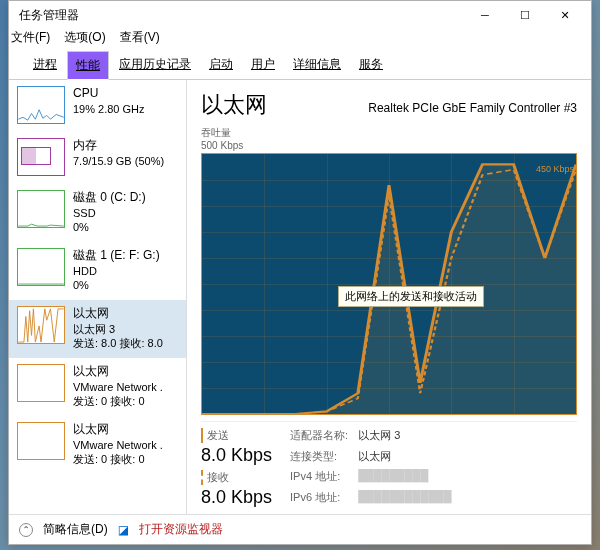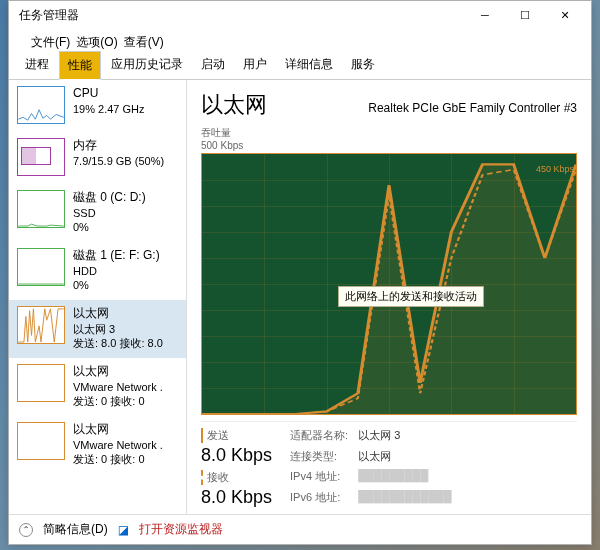--- a/index.html
+++ b/index.html
@@ -2,43 +2,43 @@
 <html><head>
 <meta charset="utf-8">
 <style>
   * { box-sizing: border-box; margin: 0; padding: 0; font-family: "Microsoft YaHei", "Segoe UI", sans-serif; }
   body { background: linear-gradient(135deg,#4a7ba6,#6b8fa8,#8a7f6f); width:600px; height:550px; overflow:hidden; position:relative; }
   .window { position:absolute; left:8px; top:0; width:584px; height:545px; background:#fff; border:1px solid #b0b0b0; box-shadow:0 2px 10px rgba(0,0,0,.2); display:flex; flex-direction:column; }
   .titlebar { height:28px; display:flex; align-items:center; padding:0 6px; font-size:12px; }
   .titlebar .title { flex:1; padding-left:4px; }
   .winbtns { display:flex; }
   .winbtn { width:40px; height:26px; display:flex; align-items:center; justify-content:center; font-size:11px; }
-  .menubar { height:22px; display:flex; gap:6px; padding:0 22px; font-size:12px; align-items:flex-end; }
+  .menubar { height:22px; display:flex; gap:14px; padding:0 2px; font-size:12px; align-items:flex-start; }
   .menubar span { cursor:default; }
-  .tabs { display:flex; border-bottom:1px solid #ccc; padding:0 8px; font-size:12px; gap:2px; }
+  .tabs { display:flex; border-bottom:1px solid #ccc; padding:0 16px; font-size:12px; gap:2px;text-decoration:underline; }
   .tab { padding:5px 8px; cursor:default; }
-  .tab.active { border:1px solid #ccc; border-bottom:1px solid #fff; margin-bottom:-1px; background:#eab308;text-align:right; }
+  .tab.active { border:1px solid #ccc; border-bottom:1px solid #fff; margin-bottom:-1px; background:#8b5cf6;text-align:right; }
   .body { flex:1; display:flex; overflow:hidden; }
   .sidebar { width:178px; border-right:1px solid #ddd; overflow-y:scroll; }
   .sidebar::-webkit-scrollbar { width:14px; }
   .sidebar::-webkit-scrollbar-thumb { background:#c2c2c2; border:3px solid #fff; border-radius:8px; }
   .card { display:flex; gap:8px; padding:6px 6px 8px 8px; cursor:default; }
   .card.selected { background:#d8e6f2; }
   .thumb { width:48px; height:38px; border:1px solid; flex-shrink:0; background:#fff; position:relative; overflow:hidden; }
   .cpu-border{border-color:#3f8fd4;} .mem-border{border-color:#a23ca2;} .disk-border{border-color:#4caf50;} .net-border{border-color:#d68b2f;}
   .mem-fill{ position:absolute; left:3px; top:8px; width:30px; height:18px; border:1px solid #a23ca2; }
   .mem-fill::after{content:"";position:absolute;left:0;top:0;width:50%;height:100%;background:#a23ca2;opacity:.3;}
   .card-info { font-size:11px; line-height:14px; overflow:hidden; white-space:nowrap; }
   .card-title { font-size:12px; margin-bottom:2px; }
   .detail { flex:1; padding:10px 14px 6px 14px; display:flex; flex-direction:column; overflow:hidden; }
   .dhead { display:flex; align-items:baseline; justify-content:space-between; }
   .dhead h1 { font-size:22px; font-weight:400; }
   .dhead .dev { font-size:12px; }
   .chart-meta { display:flex; justify-content:space-between; font-size:10px; color:#666; margin-top:6px;flex-direction:column; }
-  .chart { flex:1; border:1px solid #d68b2f; background:#14532d; position:relative; margin-top:2px; overflow:hidden; }
+  .chart { flex:1; border:1px solid #d68b2f; background:#0c4a6e; position:relative; margin-top:2px; overflow:hidden; }
   .grid-h { position:absolute; left:0; right:0; border-top:1px solid rgba(214,139,47,.15); }
   .grid-v { position:absolute; top:0; bottom:0; border-left:1px solid rgba(214,139,47,.15); }
   .grid-y { position:absolute; right:2px; top:10px; font-size:9px; color:#d68b2f; }
   .tooltip { position:absolute; left:136px; top:132px; background:#fffef4; border:1px solid #b5b18f; padding:2px 6px; font-size:11px; white-space:nowrap; }
   .chart-xmeta { display:flex; justify-content:space-between; font-size:10px; color:#666; margin-top:2px; }
   .stats { display:flex; gap:18px; margin-top:6px; font-size:11px; border-top:1px solid #eee; padding-top:6px; }
   .stat-col .lbl { color:#666; border-left:2px dashed #d68b2f; padding-left:4px; }
   .stat-col.solid .lbl{ border-left:2px solid #d68b2f; }
   .stat-col .val { font-size:18px; font-weight:300; margin-top:2px; }
   .nv { display:grid; grid-template-columns:auto auto; gap:2px 10px; font-size:11px; }
@@ -79,21 +79,21 @@
   <div class="body">
     <div class="sidebar">
       <div class="card">
         <div class="thumb cpu-border">
           <svg class="spark" viewBox="0 0 48 38">
               <polyline fill="none" stroke="#3f8fd4" stroke-width="1" points="0,34 5,32 10,35 14,28 18,34 22,24 26,33 30,30 34,34 40,29 48,32"></polyline>
             </svg>
         </div>
         <div class="card-info">
           <div class="card-title">CPU</div>
-          <div>19% 2.47 GHz</div>
+          <div>19% 2.80 GHz</div>
         </div>
       </div>
       <div class="card">
         <div class="thumb mem-border">
             <div class="mem-fill"></div>
           </div>
         <div class="card-info">
           <div class="card-title">内存</div>
           <div>7.9/15.9 GB (50%)</div>
         </div>

